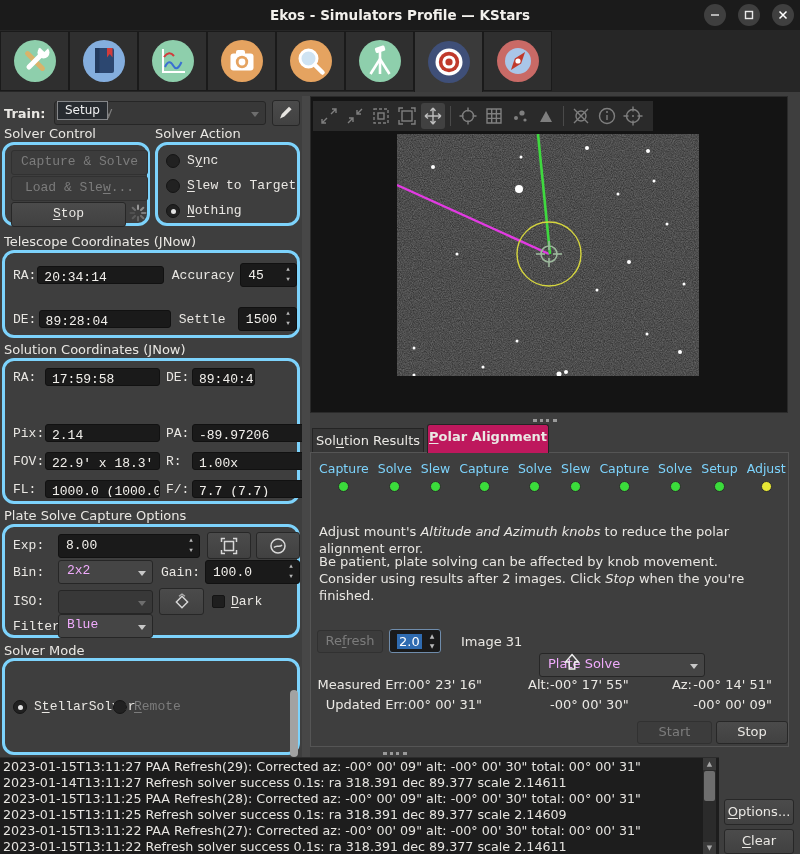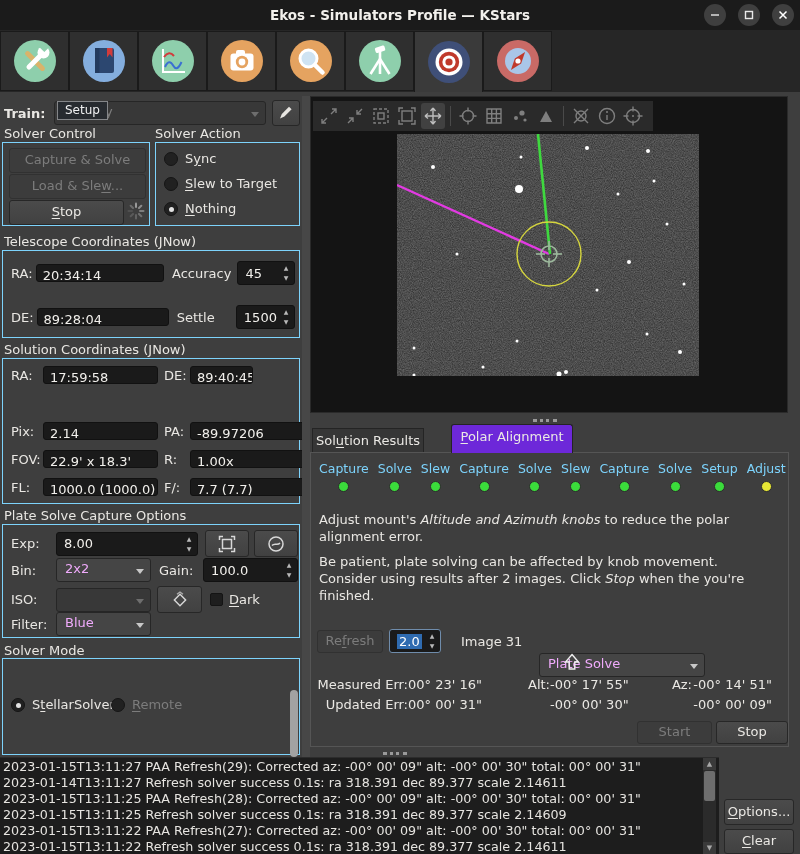--- a/index.html
+++ b/index.html
@@ -19,21 +19,21 @@
   
   .toolbar { position:absolute; left:0; top:30px; width:800px; height:62px; background:#262626; }
   .module-tab { position:absolute; top:1px; width:69px; height:60px; background:#2f2f2f;
     border:1px solid #1a1a1a; display:flex; align-items:center; justify-content:center; }
   .module-tab.active { background:#3a3a3a; height:61px; border-bottom:none; }
   .tooltip { position:absolute; left:57px; top:71px; background:#272b30; border:1px solid #848689;
     color:#eff0f1; font-size:12px; padding:1px 7px 2px; z-index:30; }
 
   
   .gtitle { position:absolute; left:4px; color:#e9e7e3; }
-  .gbox { position:absolute; border:1px solid #7dd3fc; border-radius:0; }
+  .gbox { position:absolute; border:3px solid #7dd3fc; border-radius:12px;font-family:Liberation Mono, monospace; }
   .lbl { color:#e9e7e3; white-space:nowrap; }
   .field { background:#1a1a1a; border:1px solid #111; border-radius:3px; color:#f2f0ec;
     padding:2px 6px; height:18px; line-height:17px; white-space:nowrap; overflow:hidden; }
   .btn { background:linear-gradient(#4b4b4b,#414141); border:1px solid #272727; border-radius:3px;
     color:#eae8e4; text-align:center; height:25px; line-height:22px; }
   .btn.disabled { background:#3c3c3c; color:#7c7c7c; border-color:#313131; }
   .spin { background:#1a1a1a; border:1px solid #111; border-radius:3px; height:24px;
     display:flex; align-items:center; position:relative; padding-left:7px; color:#f2f0ec; }
   .spin .arrows { position:absolute; right:2px; top:1px; display:flex; flex-direction:column;
     font-size:6px; color:#b9b9b9; line-height:10px; text-align:center; width:12px; }
@@ -72,22 +72,22 @@
 
   
   .hsplit-dots { position:absolute; width:24px; border-top:3px dotted #9a9a9a; }
   .vsplit { position:absolute; left:302px; top:96px; width:8px; height:661px; background:#474747; }
   .left-scroll-thumb { position:absolute; left:290px; top:690px; width:8px; height:67px;
     background:#a2a2a2; border-radius:4px; }
 
   
   .tab { position:absolute; height:26px; line-height:23px; text-align:center;
     border:1px solid #242424; background:#363636; color:#eae8e4; }
-  .tab.active { background:#6d28d9; height:29px; border-bottom:none;
-    border-radius:3px 3px 0 0; font-weight:normal;margin-left:24px; }
+  .tab.active { background:#be185d; height:29px; border-bottom:none;
+    border-radius:3px 3px 0 0; font-weight:bold; }
   .paa-panel { position:absolute; left:310px; top:452px; width:479px; height:295px;
     border:1px solid #555; background:#3e3e3e; }
   .stages { position:absolute; left:8px; top:8px; display:flex; gap:9px; }
   .stage { display:flex; flex-direction:column; align-items:center; gap:5px; }
   .stage-label { font-size:12.5px; color:#7dd3fc; }
   .stage-dot { width:11px; height:11px; border-radius:50%; border:1px solid #2c2c2c; }
   .para { position:absolute; left:8px; width:458px; color:#e9e7e3; line-height:17px; }
   .errgrid { position:absolute; left:5px; top:224px; display:grid;
     grid-template-columns:92px 74px 68px 78px 64px 80px; row-gap:5px; }
   .errgrid span { text-align:right; white-space:nowrap; }
@@ -549,21 +549,21 @@
         <div class="stage">
           <span class="stage-label">Setup</span>
           <span class="stage-dot" style="background: rgb(59, 219, 59);"></span>
         </div>
         <div class="stage">
           <span class="stage-label">Adjust</span>
           <span class="stage-dot" style="background: rgb(230, 230, 53);"></span>
         </div>
       </div>
 
-    <div class="para" style="top:58px">
+    <div class="para" style="top:70px">
       <span>Adjust mount's </span><i>Altitude and Azimuth knobs</i><span> to reduce the polar alignment error.</span>
     </div>
     <div class="para" style="top:100px">
       <span>Be patient, plate solving can be affected by knob movement. Consider using results after 2 images. Click </span><i>Stop</i><span> when the you're finished.</span>
     </div>
 
     <div class="btn disabled abs" style="left:6px; top:177px; width:66px; height:23px; line-height:20px">
       <span>Re</span><u>f</u><span>resh</span>
     </div>
     <div class="spin focus abs" style="left:78px; top:176px; width:52px">

